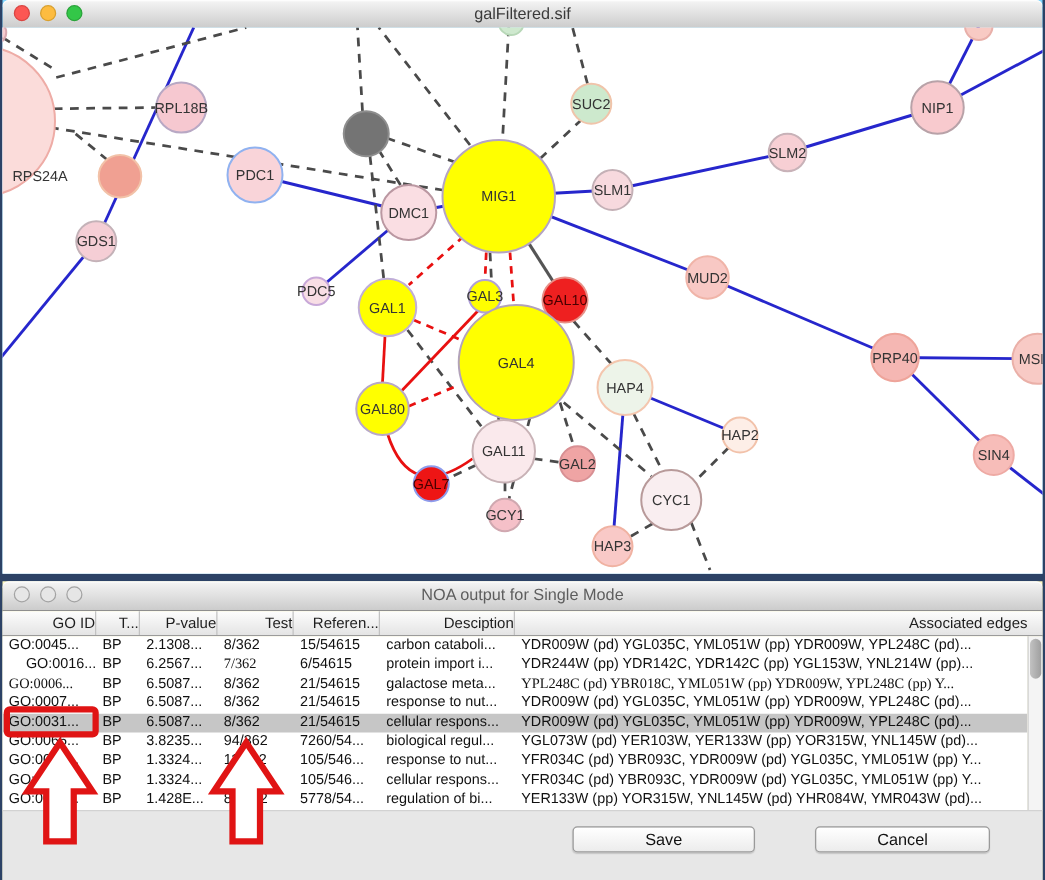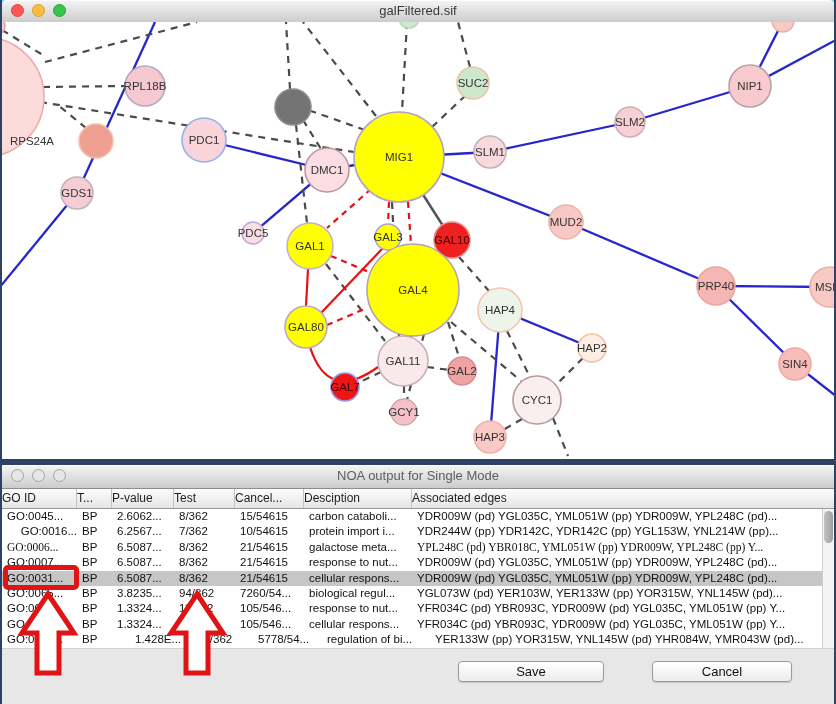--- a/index.html
+++ b/index.html
@@ -35,21 +35,21 @@
   #noa-window .titlebar{height:23px;}
   #noa-window .title{color:#5e5e5e;}
   #noa-header{
     position:absolute;top:24px;left:0;height:20px;width:832px;
     background:linear-gradient(#fdfdfd,#e4e4e4);
     border-bottom:1px solid #9b9b9b;
     display:flex;box-sizing:border-box;
   }
   .hcell{
     box-sizing:border-box;height:19px;line-height:19px;
-    font-size:12px;color:#1e1e1e;text-align:left;
+    font-size:12px;color:#1e1e1e;text-align:right;
     border-right:1px solid #c2c2c2;overflow:hidden;white-space:nowrap;
   }
   .hcell:last-child{border-right:none;}
   #noa-body{
     position:absolute;top:44px;left:0;width:820px;height:139px;
     background:#fff;overflow:hidden;
   }
   .trow{display:flex;height:15.4px;}
   .trow.selected{background:#c6c6c6;}
   .tcell{
@@ -222,40 +222,40 @@
       <div class="light inactive"></div>
     </div>
     <div class="title">NOA output for Single Mode</div>
   </div>
 
   <div id="noa-header">
       <div class="hcell" style="width: 75px;">GO ID</div>
       <div class="hcell" style="width: 35px;">T...</div>
       <div class="hcell" style="width: 62px;">P-value</div>
       <div class="hcell" style="width: 61px;">Test</div>
-      <div class="hcell" style="width: 69px;">Cancel...</div>
+      <div class="hcell" style="width: 69px;">Referen...</div>
       <div class="hcell" style="width: 108px;">Desciption</div>
       <div class="hcell" style="width: 410px;">Associated edges</div>
     </div>
   <div id="noa-body">
       <div class="trow">
         <div class="tcell" style="width: 75px;">GO:0045...</div>
         <div class="tcell" style="width: 35px;">BP</div>
-        <div class="tcell" style="width: 62px;">2.6062...</div>
+        <div class="tcell" style="width: 62px;">2.1308...</div>
         <div class="tcell" style="width: 61px;">8/362</div>
         <div class="tcell" style="width: 69px;">15/54615</div>
         <div class="tcell" style="width: 108px;">carbon cataboli...</div>
         <div class="tcell" style="width: 410px;">YDR009W (pd) YGL035C, YML051W (pp) YDR009W, YPL248C (pd)...</div>
       </div>
       <div class="trow">
         <div class="tcell" style="width: 75px; text-align: right;">GO:0016...</div>
         <div class="tcell" style="width: 35px;">BP</div>
         <div class="tcell" style="width: 62px;">6.2567...</div>
-        <div class="tcell" style="width: 61px;">7/362</div>
-        <div class="tcell" style="width: 69px;">10/54615</div>
+        <div class="tcell" style="width: 61px; font-family: Liberation Serif, serif;">7/362</div>
+        <div class="tcell" style="width: 69px;">6/54615</div>
         <div class="tcell" style="width: 108px;">protein import i...</div>
         <div class="tcell" style="width: 410px;">YDR244W (pp) YDR142C, YDR142C (pp) YGL153W, YNL214W (pp)...</div>
       </div>
       <div class="trow">
         <div class="tcell" style="width: 75px; font-family: Liberation Serif, serif;">GO:0006...</div>
         <div class="tcell" style="width: 35px;">BP</div>
         <div class="tcell" style="width: 62px;">6.5087...</div>
         <div class="tcell" style="width: 61px;">8/362</div>
         <div class="tcell" style="width: 69px;">21/54615</div>
         <div class="tcell" style="width: 108px;">galactose meta...</div>
@@ -302,21 +302,21 @@
         <div class="tcell" style="width: 35px;">BP</div>
         <div class="tcell" style="width: 62px;">1.3324...</div>
         <div class="tcell" style="width: 61px;">11/362</div>
         <div class="tcell" style="width: 69px;">105/546...</div>
         <div class="tcell" style="width: 108px;">cellular respons...</div>
         <div class="tcell" style="width: 410px;">YFR034C (pd) YBR093C, YDR009W (pd) YGL035C, YML051W (pp) Y...</div>
       </div>
       <div class="trow">
         <div class="tcell" style="width: 75px;">GO:0050...</div>
         <div class="tcell" style="width: 35px;">BP</div>
-        <div class="tcell" style="width: 62px; margin-left: 18px;">1.428E...</div>
+        <div class="tcell" style="width: 62px;">1.428E...</div>
         <div class="tcell" style="width: 61px;">80/362</div>
         <div class="tcell" style="width: 69px;">5778/54...</div>
         <div class="tcell" style="width: 108px;">regulation of bi...</div>
         <div class="tcell" style="width: 410px;">YER133W (pp) YOR315W, YNL145W (pd) YHR084W, YMR043W (pd)...</div>
       </div>
     </div>
   <div id="noa-scrollbar">
     <div id="noa-thumb"></div>
   </div>
 

